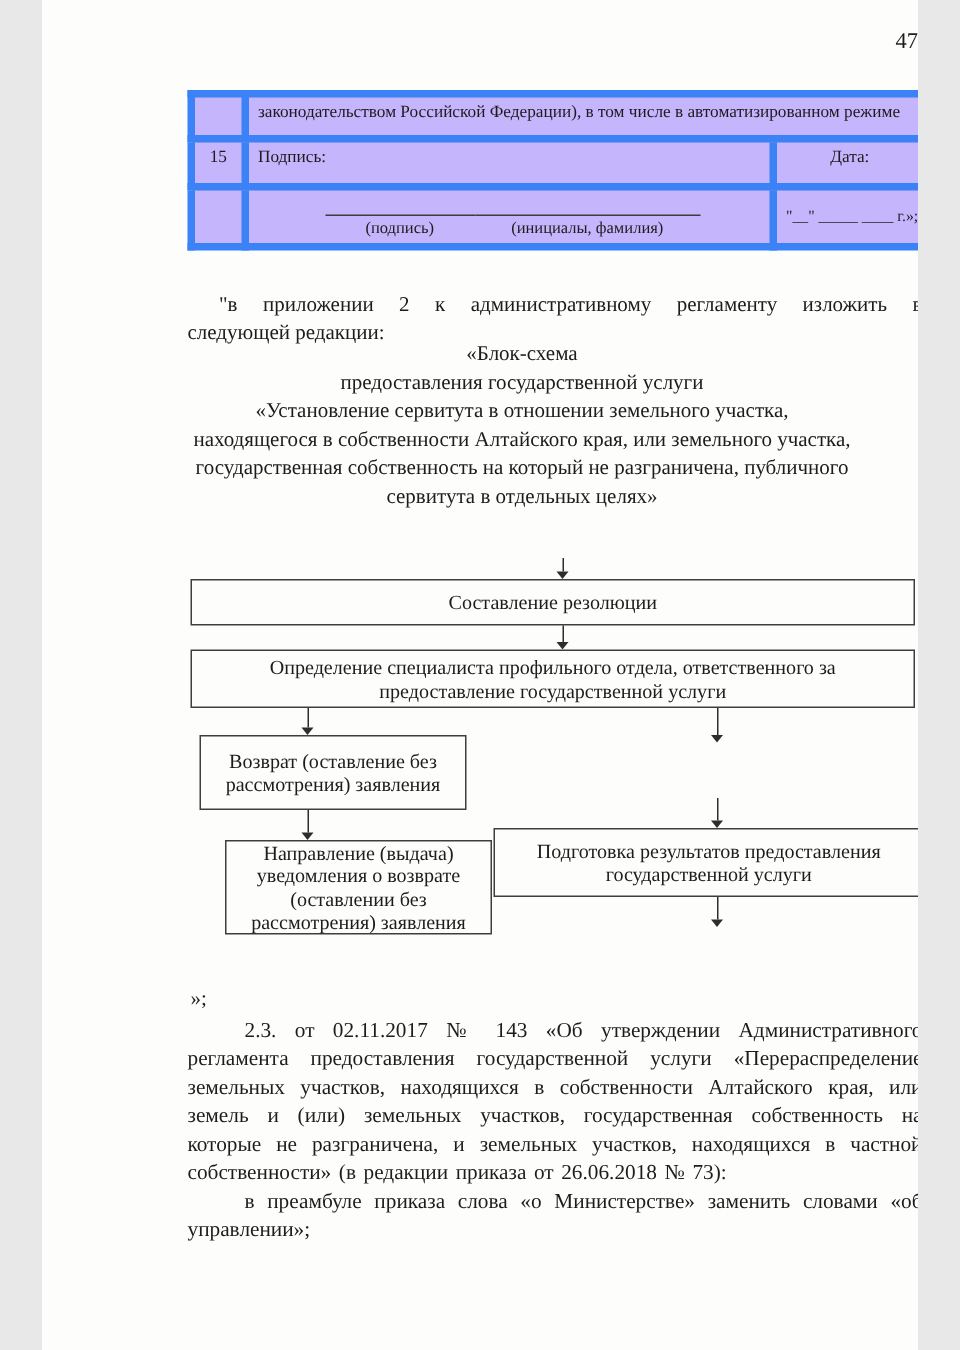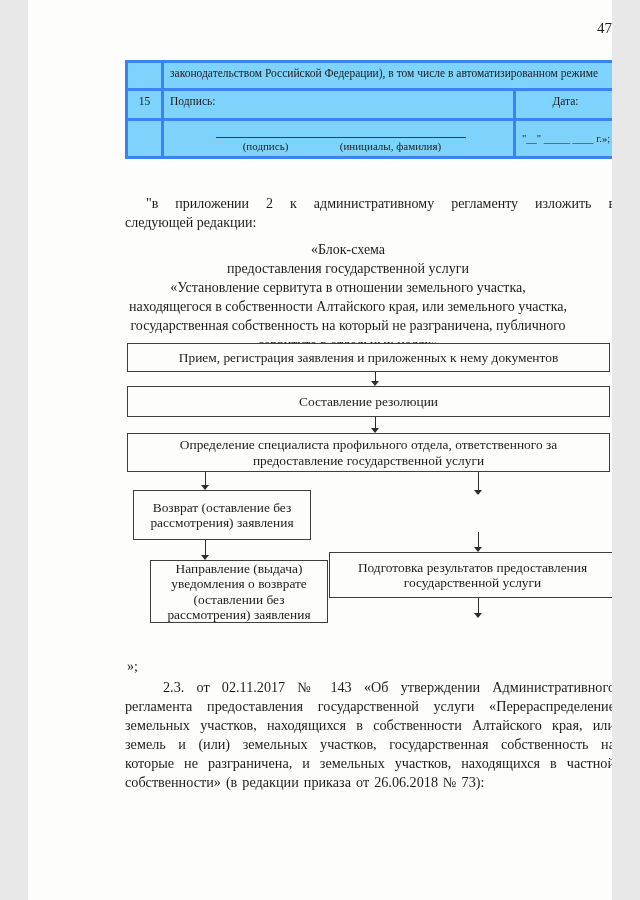--- a/index.html
+++ b/index.html
@@ -25,24 +25,24 @@
     position: absolute;
     left: 97px;
     top: 60px;
     width: 490px;
     border-collapse: collapse;
     table-layout: fixed;
     font-size: 11.5px;
     line-height: 1.3;
   }
   .doc-table td {
-    border: 3px solid #3b82f6;
+    border: 5px solid #3b82f6;
     padding: 3px 6px;
     vertical-align: top;
-    background: #7dd3fc;
+    background: #c4b5fd;
   }
   .doc-table td.numcell { text-align: center; padding-left: 2px; padding-right: 2px; }
   .doc-table td.just { text-align: justify; }
   tr.r-cont td { height: 19px; }
   tr.r-14 td { height: 40px; }
   tr.r-15 td { height: 21px; }
   tr.r-sign td { height: 27px; vertical-align: middle; }
   td.datecell { text-align: center; }
   .sig-wrap {
     display: flex;
@@ -61,21 +61,21 @@
     left: 97px;
     top: 194px;
     width: 490px;
     font-size: 14px;
     line-height: 19px;
   }
   .intro .l1 { text-indent: 21px; text-align: justify; text-align-last: justify; }
   .heading {
     position: absolute;
     left: 55px;
-    top: 240px;
+    top: 227px;
     width: 530px;
     text-align: center;
     font-size: 14px;
     line-height: 19px;
   }
   .closing {
     position: absolute;
     left: 99px;
     top: 659px;
     font-size: 14px;
@@ -188,33 +188,33 @@
 
   <div class="heading">
     <div>«Блок-схема</div>
     <div>предоставления государственной услуги</div>
     <div>«Установление сервитута в отношении земельного участка,</div>
     <div>находящегося в собственности Алтайского края, или земельного участка,</div>
     <div>государственная собственность на который не разграничена, публичного</div>
     <div>сервитута в отдельных целях»</div>
   </div>
 
-  <div id="fb1" class="flowbox">Прием, регистрация заявления и приложенных к нему документов</div>
   <div id="a1" class="arr"></div>
   <div id="fb2" class="flowbox">Составление резолюции</div>
   <div id="a2" class="arr"></div>
   <div id="fb3" class="flowbox">Определение специалиста профильного отдела, ответственного за предоставление государственной услуги</div>
   <div id="aL1" class="arr"></div>
   <div id="aR1" class="arr"></div>
   <div id="fbL1" class="flowbox">Возврат (оставление без рассмотрения) заявления</div>
   <div id="aL2" class="arr"></div>
   <div id="fbL2" class="flowbox">Направление (выдача) уведомления о возврате (оставлении без рассмотрения) заявления</div>
   <div id="aR2" class="arr"></div>
   <div id="fbR2" class="flowbox">Подготовка результатов предоставления государственной услуги</div>
   <div id="aR3" class="arr"></div>
 
   <div class="closing">»;</div>
 
   <div class="para23">
     <p>2.3. от 02.11.2017 № 143 «Об утверждении Административного регламента предоставления государственной услуги «Перераспределение земельных участков, находящихся в собственности Алтайского края, или земель и (или) земельных участков, государственная собственность на которые не разграничена, и земельных участков, находящихся в частной собственности» (в редакции приказа от 26.06.2018 № 73):</p>
+    <p>в преамбуле приказа слова «о Министерстве» заменить словами «об управлении»;</p>
   </div>
 
 </div>
 
 </body></html>

